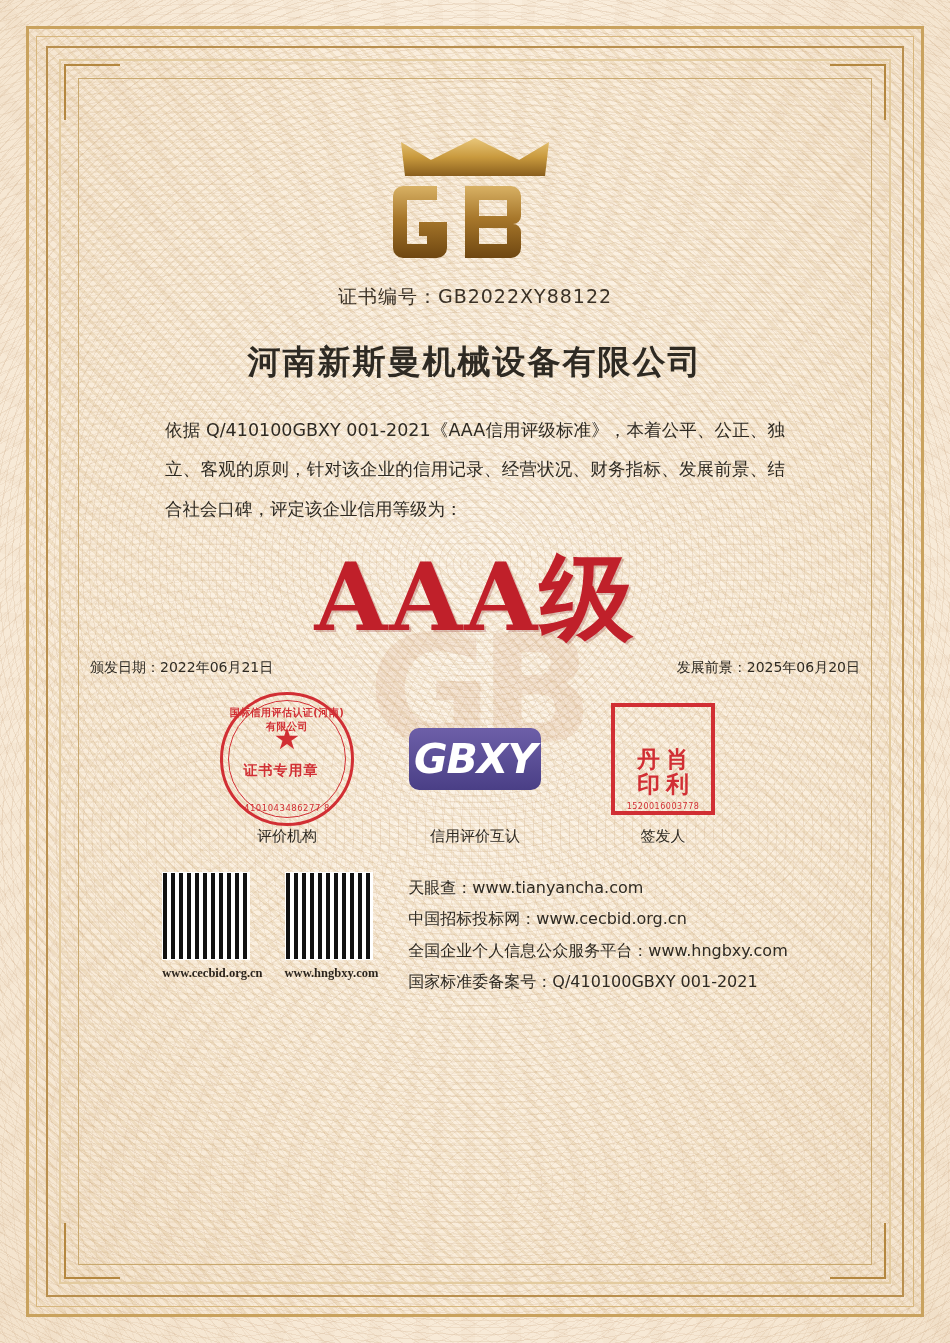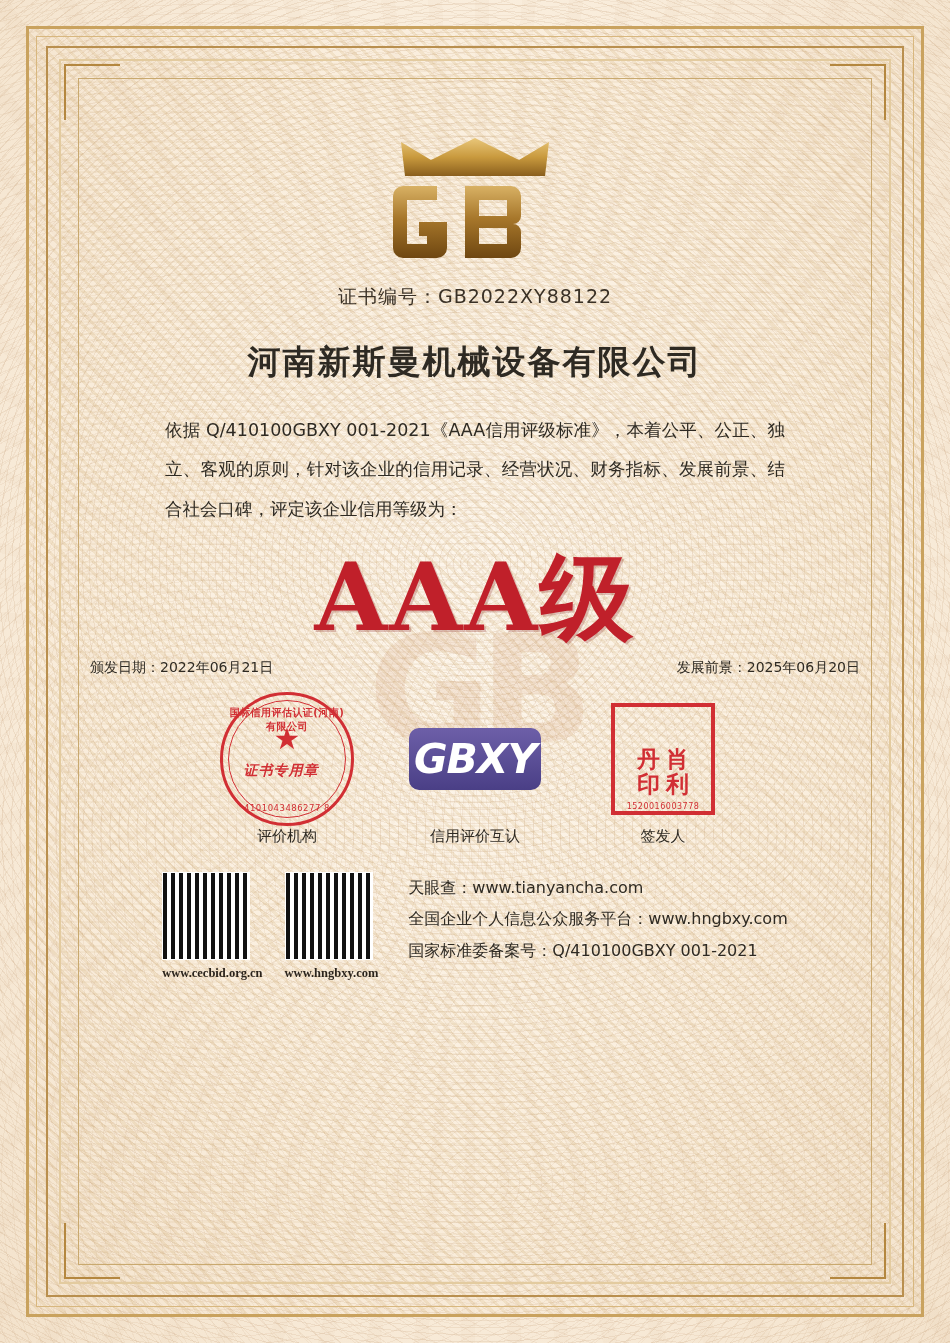--- a/index.html
+++ b/index.html
@@ -227,21 +227,20 @@
     line-height: 1;
     color: #cf2027;
   }
   .stamp-mid {
     position: absolute;
     left: 0; right: 12px; top: 52%;
     font-family: "DejaVu Sans", sans-serif;
     font-size: 14px;
     font-weight: bold;
     letter-spacing: 1px;
-    font-style: italic;
   }
   .stamp-bottom {
     position: absolute;
     left: 0; right: 0; bottom: 10px;
     font-family: "DejaVu Sans", sans-serif;
     font-size: 8.5px;
     letter-spacing: .5px;
   }
   .stamp-arc {
     position: absolute;
@@ -448,20 +447,21 @@
         <div class="qr-caption">www.cecbid.org.cn</div>
       </div>
 
       <div class="qr-block">
         <div class="qr"></div>
         <div class="qr-caption">www.hngbxy.com</div>
       </div>
 
       <div class="links">
         <div>天眼查：www.tianyancha.com</div>
+        <div>中国招标投标网：www.cecbid.org.cn</div>
         <div>全国企业个人信息公众服务平台：www.hngbxy.com</div>
         <div>国家标准委备案号：Q/410100GBXY  001-2021</div>
       </div>
 
     </div>
 
   </div>
 </div>
 
 </body></html>

